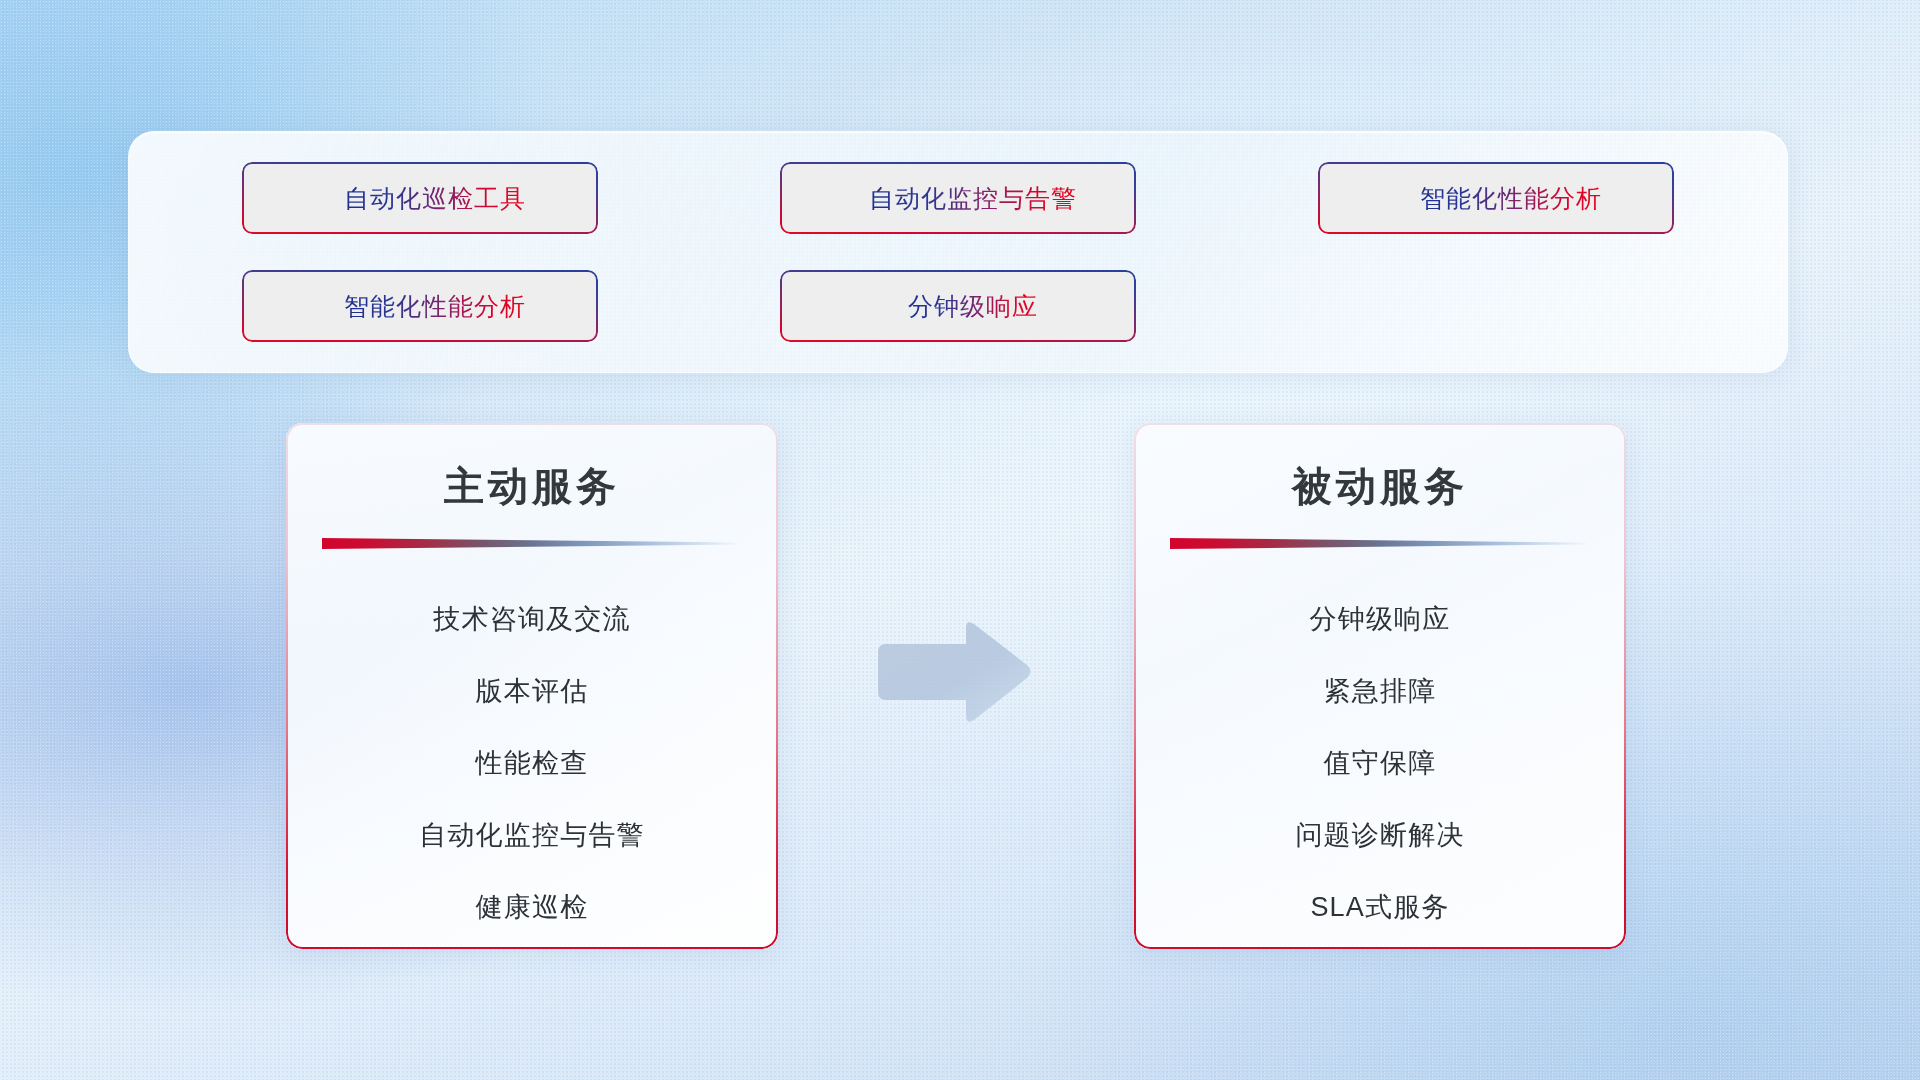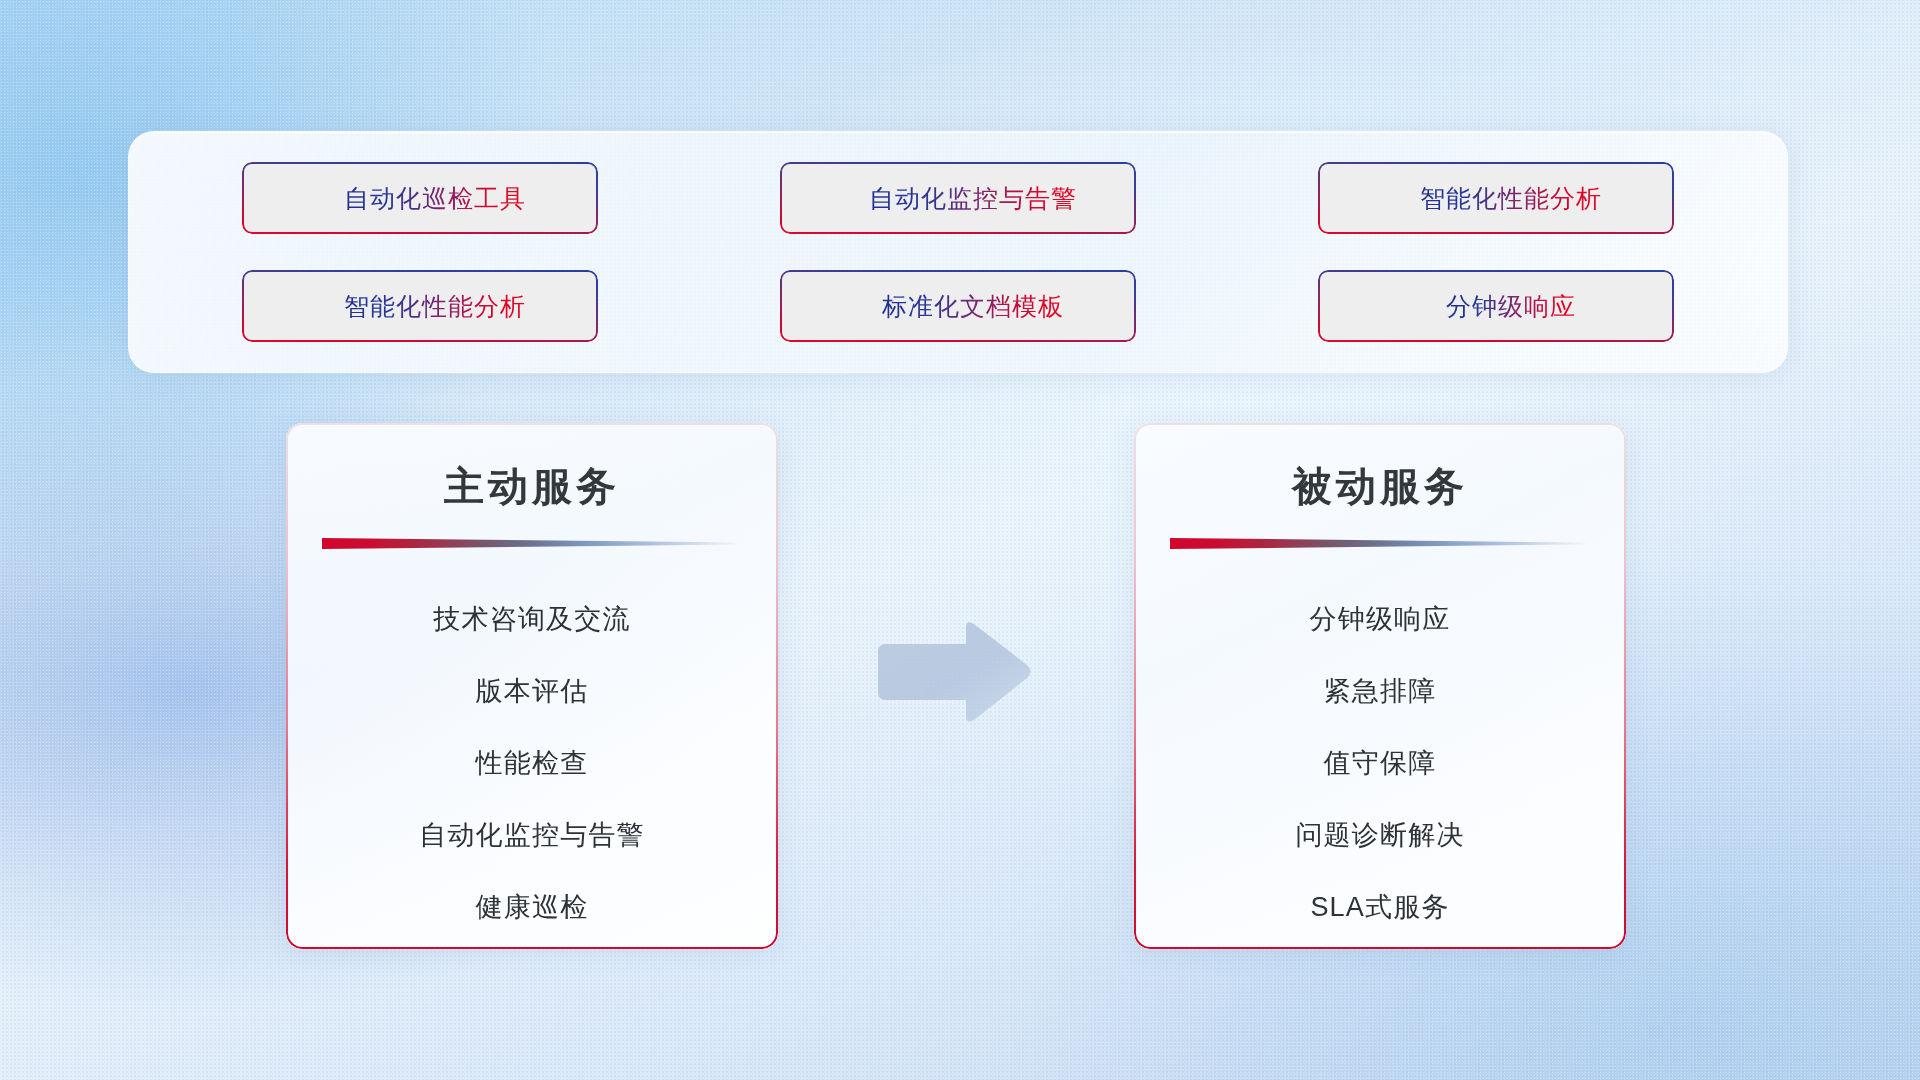--- a/index.html
+++ b/index.html
@@ -183,23 +183,20 @@
     </div>
 
     <div class="pill">
       <span class="pill-label">智能化性能分析</span>
     </div>
 
     <div class="pill">
       <span class="pill-label">智能化性能分析</span>
     </div>
 
-    <div class="pill">
-      <span class="pill-label">标准化文档模板</span>
-    </div>
 
     <div class="pill">
       <span class="pill-label">分钟级响应</span>
     </div>
 
   </div>
 </section>
 
 <section class="card" id="card-left">
   <h2 class="card-title">主动服务</h2>

